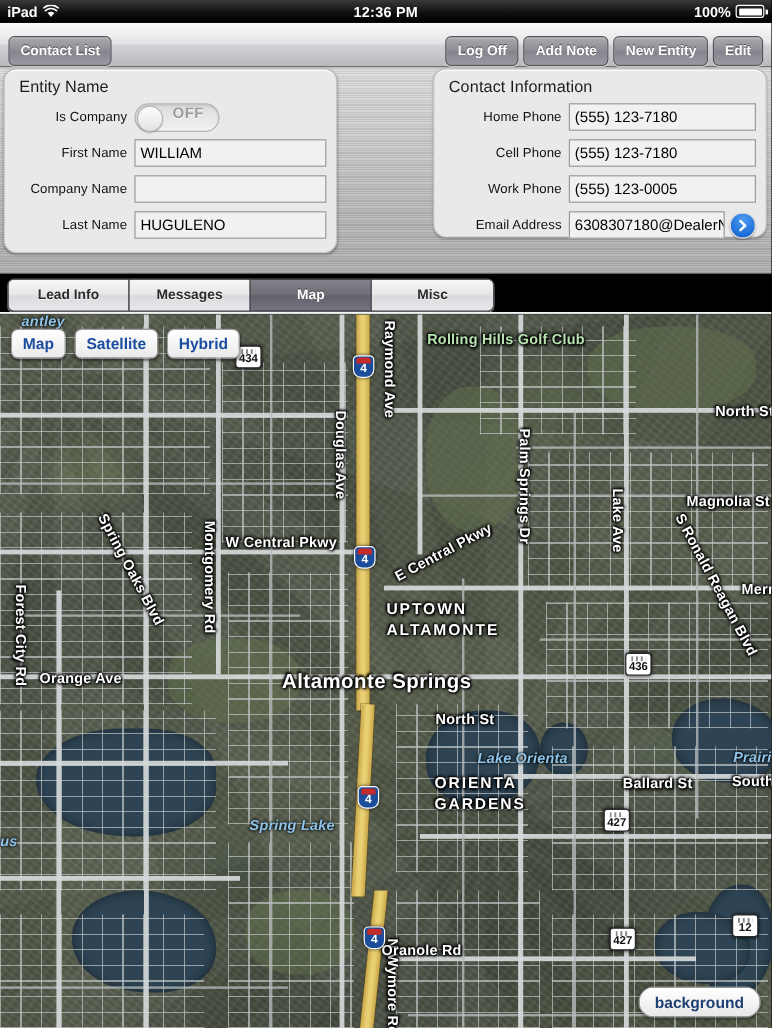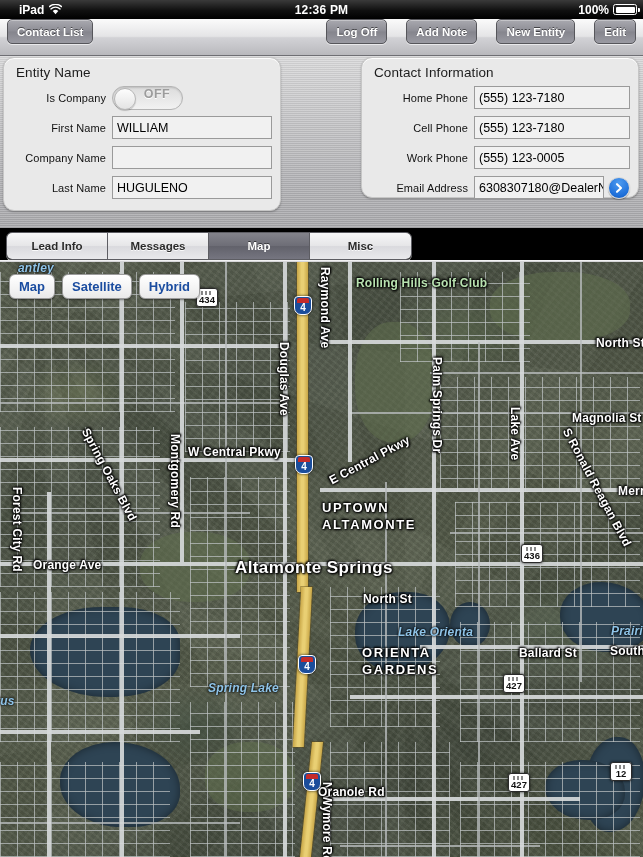--- a/index.html
+++ b/index.html
@@ -11,21 +11,21 @@
   #app { position: relative; width: 643px; height: 857px; }
 
   
   .statusbar {
     height: 19px; width: 100%;
     background: linear-gradient(180deg,#3a3a3a 0%,#101010 55%,#000 100%);
     color: #fff; font-size: 12px; font-weight: bold;
     display: flex; align-items: center; padding: 0 6px;
     position: relative;
   }
-  .sb-left { display: flex; align-items: center; gap: 5px; margin-left: 13px; }
+  .sb-left { display: flex; align-items: center; gap: 5px; }
   .sb-center {
     position: absolute; left: 0; right: 0; text-align: center;
     font-size: 12px; font-weight: bold; letter-spacing: .2px;
   }
   .sb-right {
     margin-left: auto; display: flex; align-items: center; gap: 4px;
     position: relative; z-index: 2;
   }
   .wifi { display: inline-block; width: 13px; height: 11px; position: relative; }
   .battery {
@@ -36,21 +36,21 @@
     content: ""; position: absolute; right: -4px; top: 3px;
     width: 2px; height: 4px; background: #fff; border-radius: 0 1px 1px 0;
   }
   .battery i { position: absolute; inset: 1.5px; background: #fff; border-radius: 1px; display: block; }
 
   
   .toolbar {
     height: 37px; width: 100%;
     background: linear-gradient(180deg,#fbfbfb 0%,#e4e4e6 48%,#d2d2d6 52%,#b9b9bd 100%);
     border-bottom: 1px solid #6f6f74;
-    display: flex; align-items: flex-start; padding: 0 7px; gap: 19px;
+    display: flex; align-items: flex-end; padding: 0 7px; gap: 4px;
   }
   .tb-spacer { flex: 1; }
   .tb-btn {
     height: 25px; padding: 0 9px;
     border-radius: 5px;
     border: 1px solid #56565b;
     background: linear-gradient(180deg,#a9a9af 0%,#8d8d95 48%,#85858d 52%,#9a9aa2 100%);
     color: #fff; font-size: 11.5px; font-weight: bold;
     text-shadow: 0 -1px 0 rgba(0,0,0,.55);
     display: flex; align-items: center; justify-content: center;
@@ -482,15 +482,16 @@
     <div class="shield-us" style="left:196px; top:26px;">434</div>
     <div class="shield-i" style="left:294px; top:34px;">4</div>
     <div class="shield-i" style="left:295px; top:193px;">4</div>
     <div class="shield-i" style="left:298px; top:393px;">4</div>
     <div class="shield-i" style="left:303px; top:510px;">4</div>
     <div class="shield-us" style="left:521px; top:282px;">436</div>
     <div class="shield-us" style="left:503px; top:412px;">427</div>
     <div class="shield-us" style="left:508px; top:511px;">427</div>
     <div class="shield-us" style="left:610px; top:500px;">12</div>
 
+    <div class="bg-btn">background</div>
   </div>
 
 </div>
 
 </body></html>

